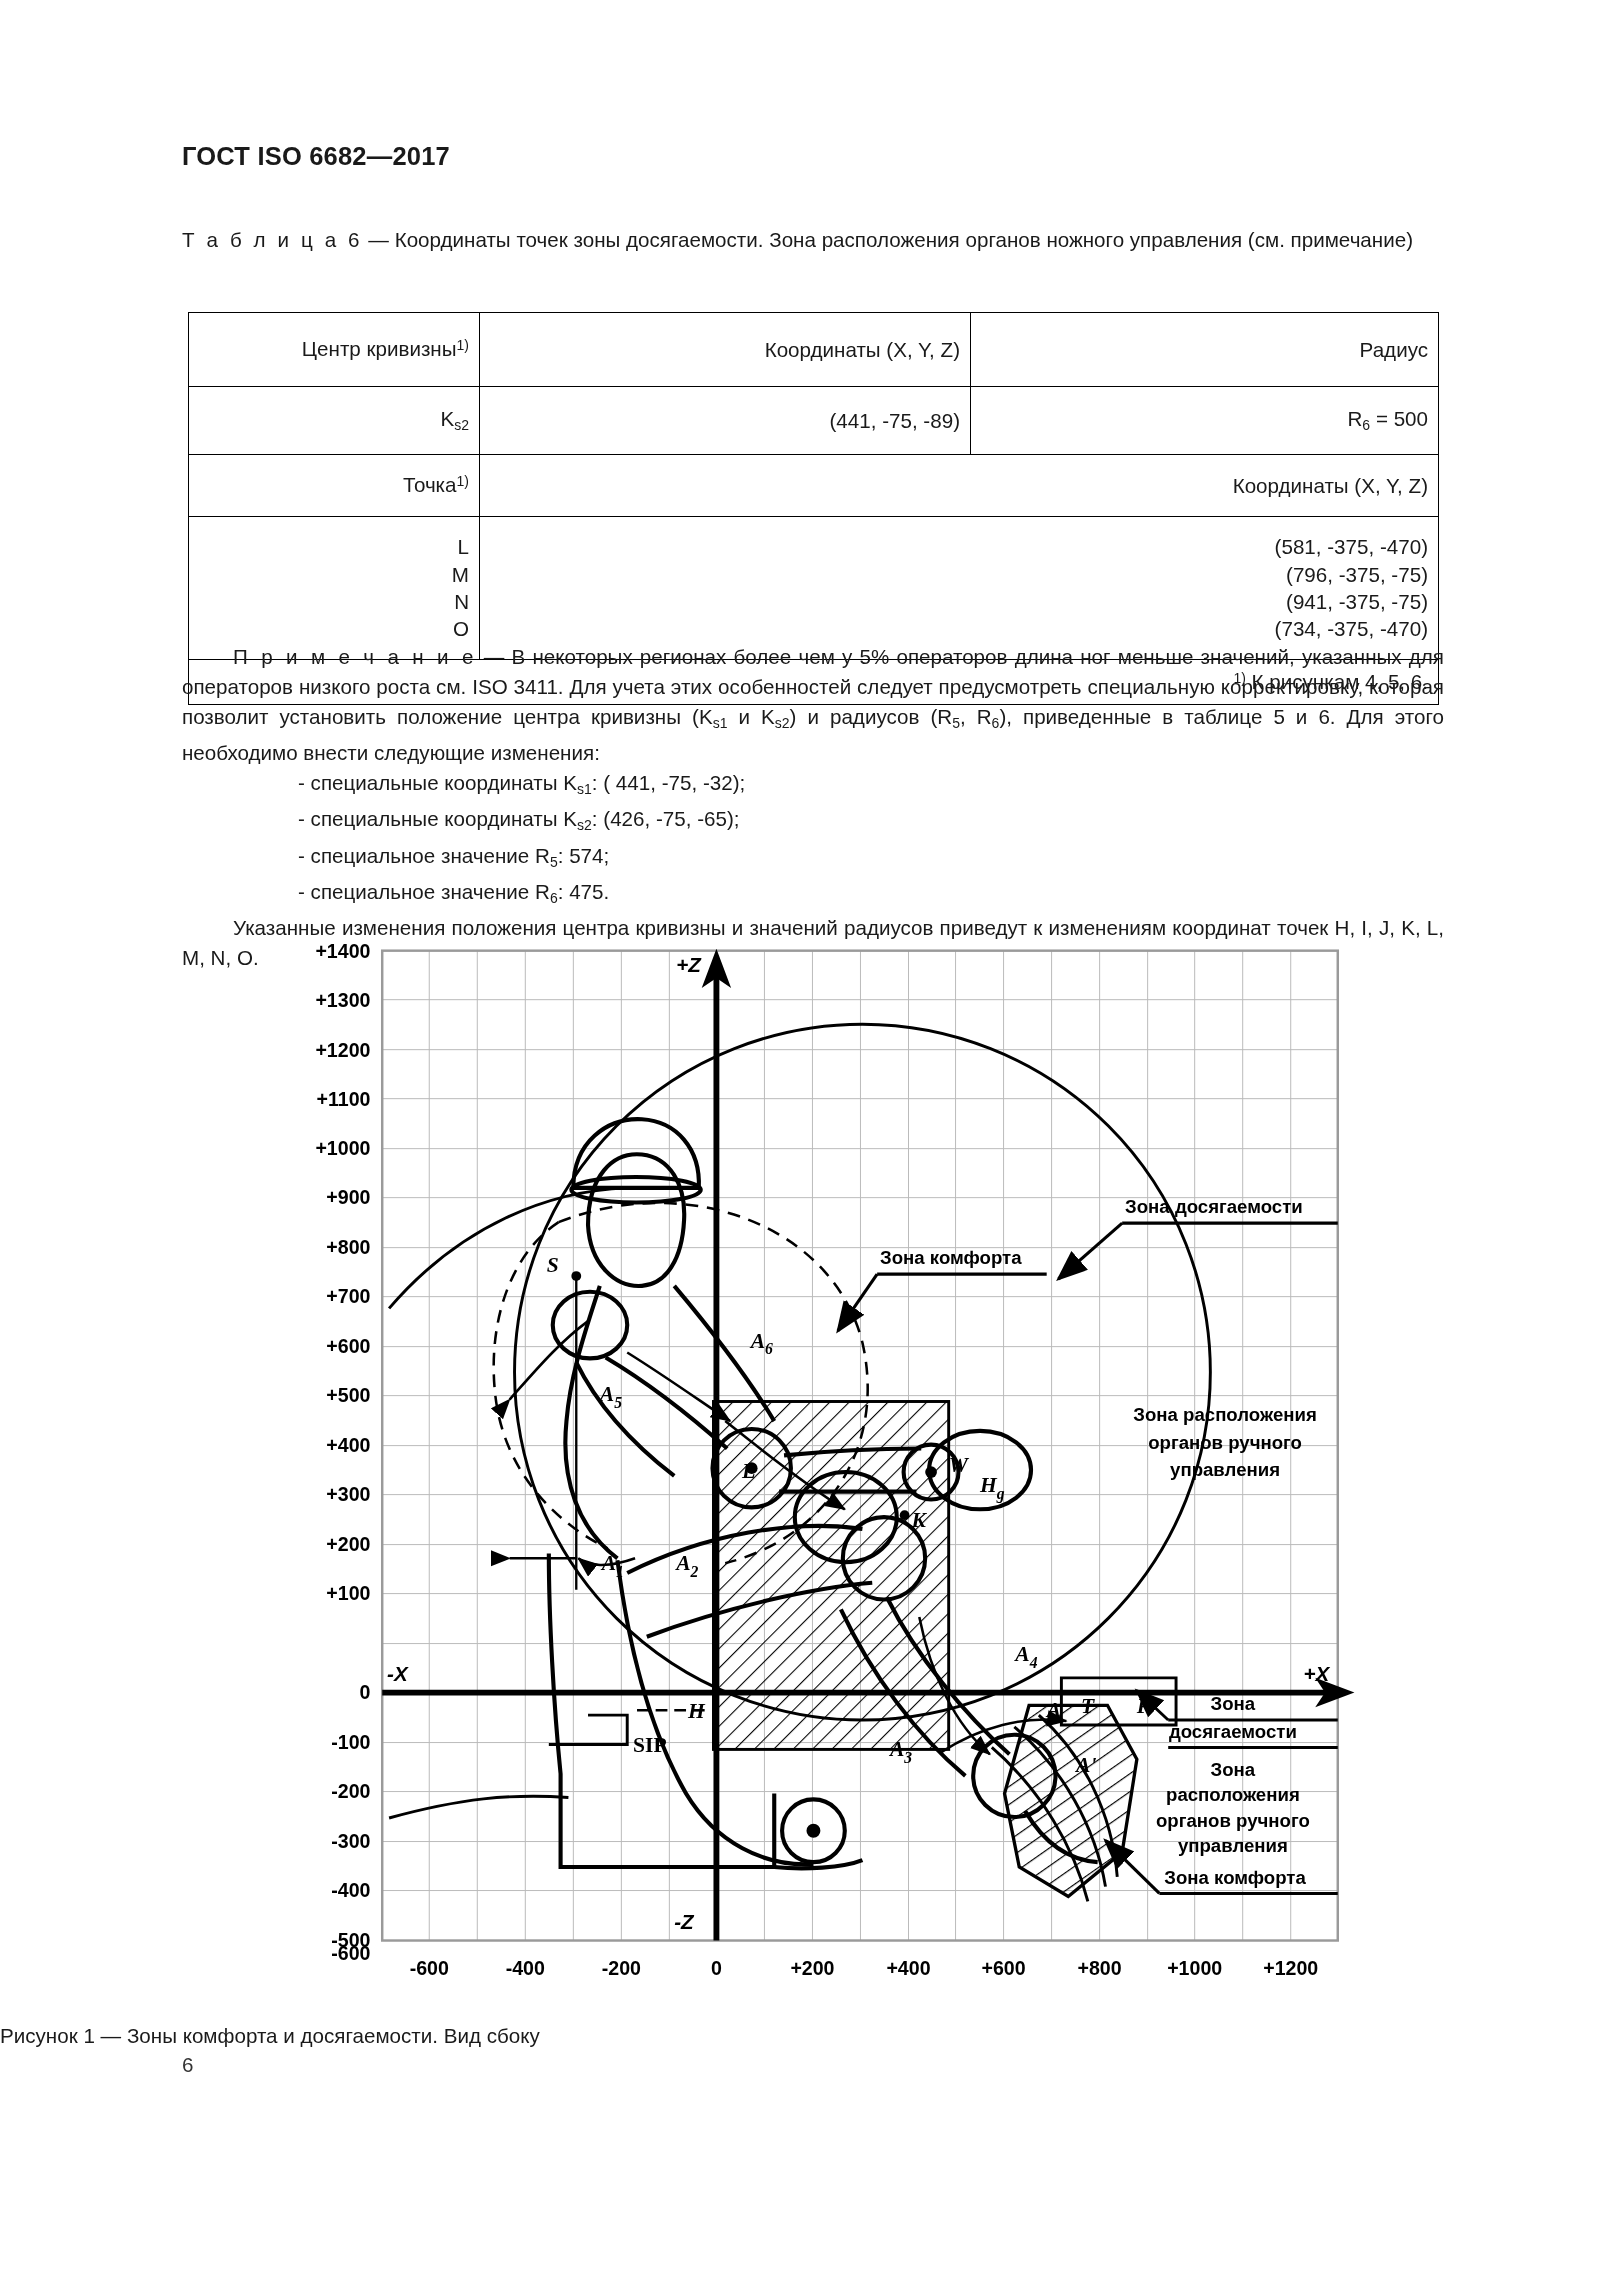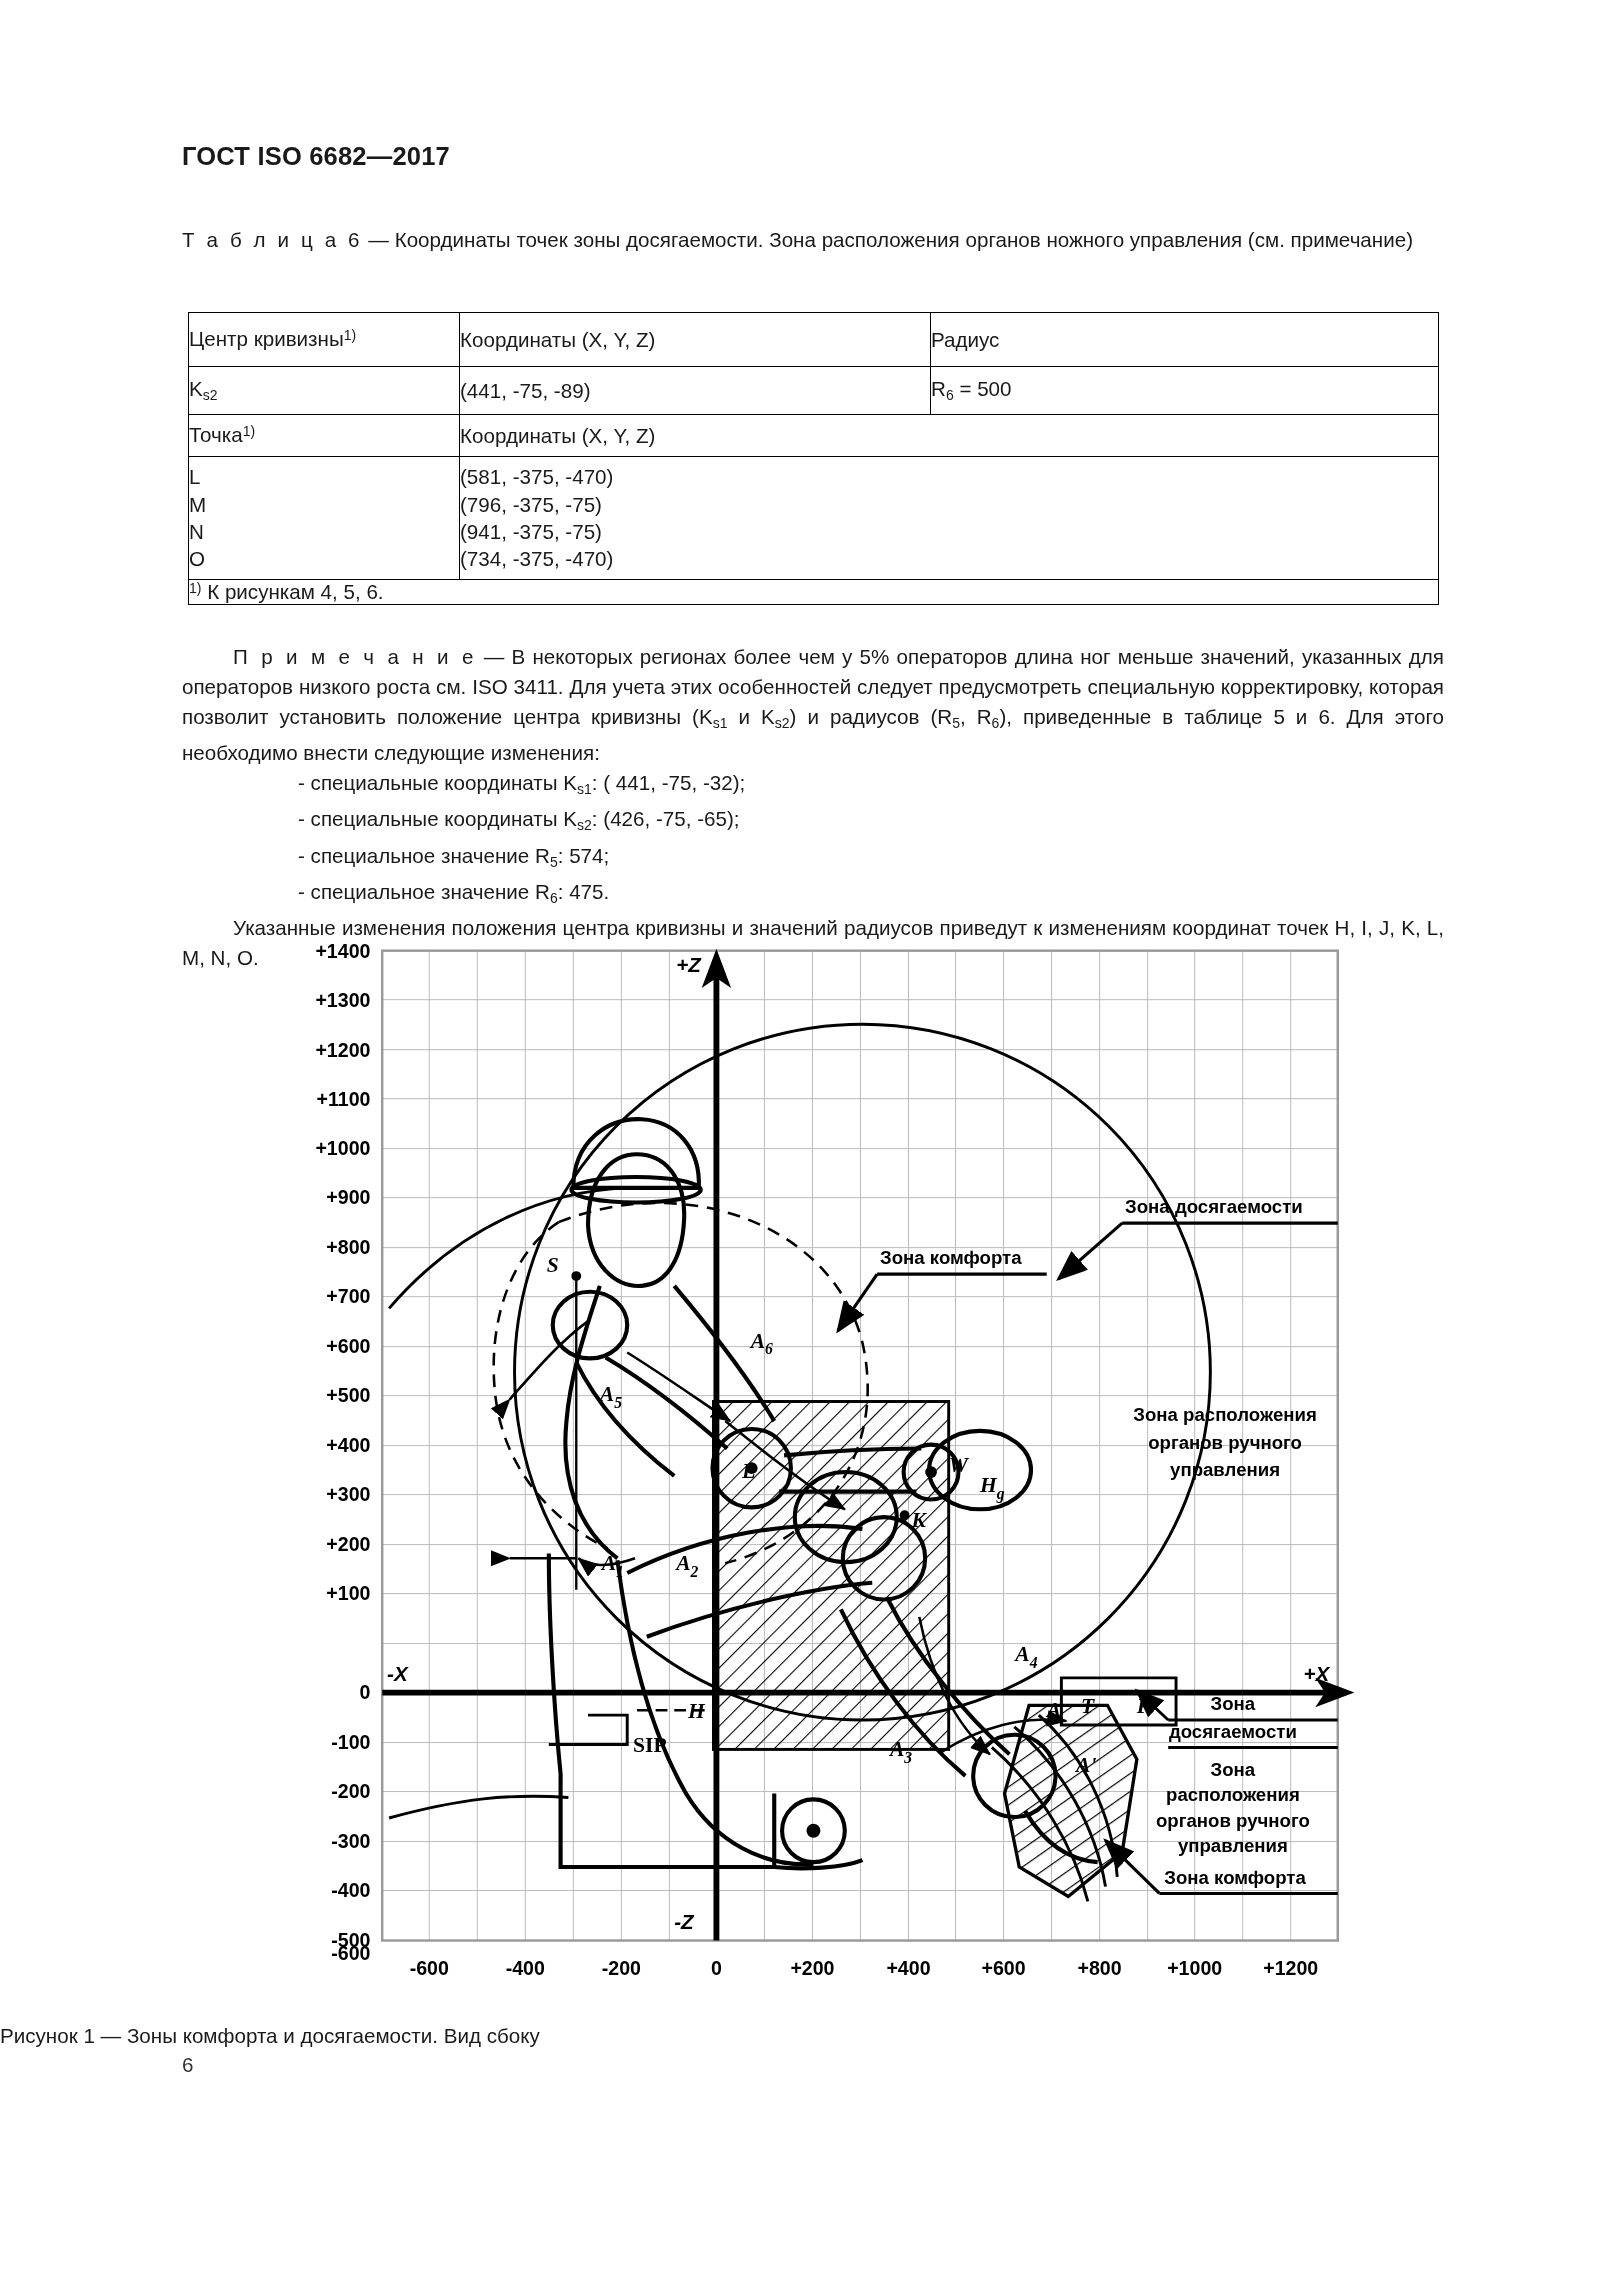--- a/index.html
+++ b/index.html
@@ -26,21 +26,21 @@
   }
   .sp { letter-spacing:3.1px;margin-top:7px; }
 
   
   .tbl-wrap { position:absolute; left:188px; top:312px; width:1251px; }
   table.coord {
     border-collapse:collapse; width:100%;
     font-size:20.6px;
   }
   table.coord td, table.coord th {
-    border:1.5px solid #000; padding:0; text-align:left;
+    border:1.5px solid #000; padding:10px; text-align:right;
     font-weight:normal;
   }
   .h-row td { height:53px; }
   .thickline td { border-top:3.4px solid #000; }
   .r-ks2 td { height:47px; }
   .r-point td { height:41px;margin-top:36px; }
   .r-data td { height:122px; vertical-align:middle; }
   .datalist { line-height:27.4px; }
   sub { font-size:0.68em; vertical-align:-0.3em; }
   sup { font-size:0.68em; vertical-align:0.45em; }

